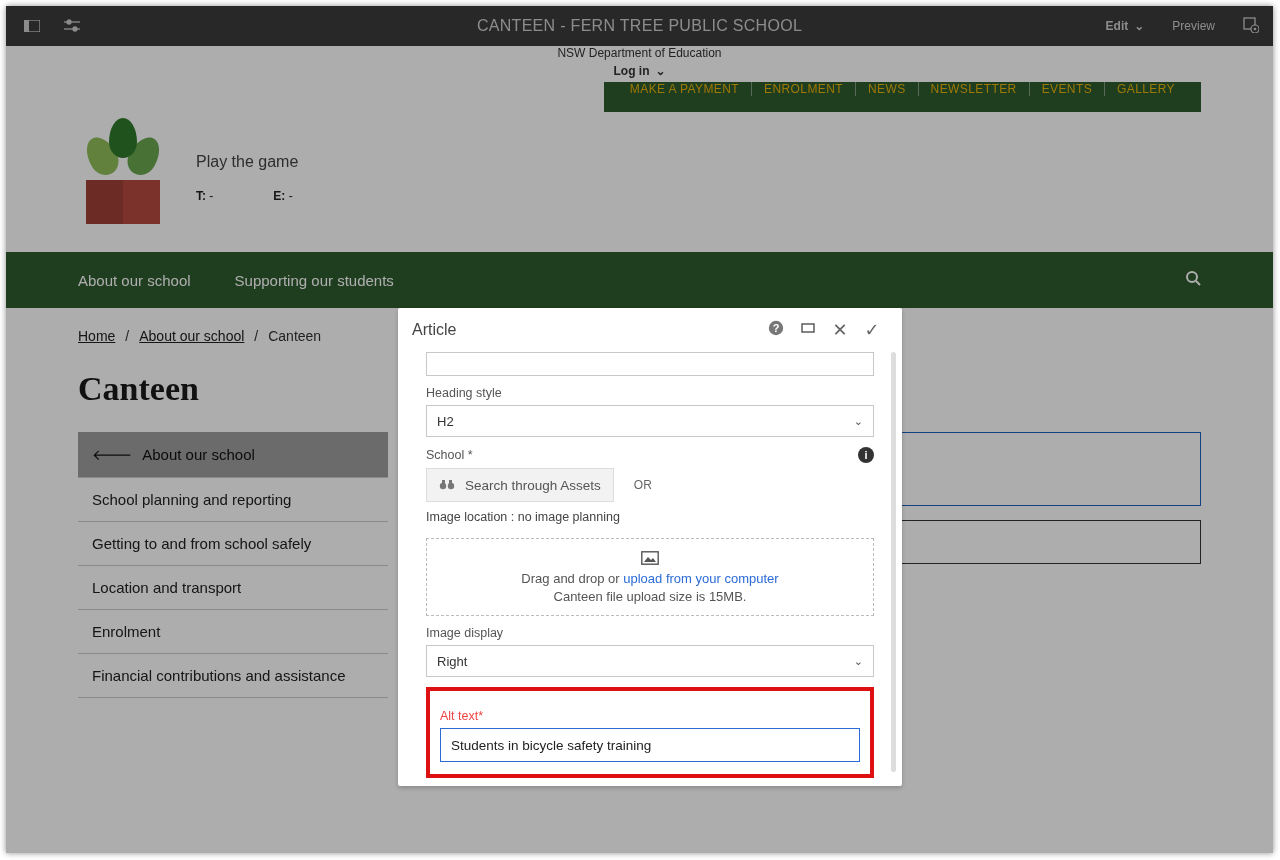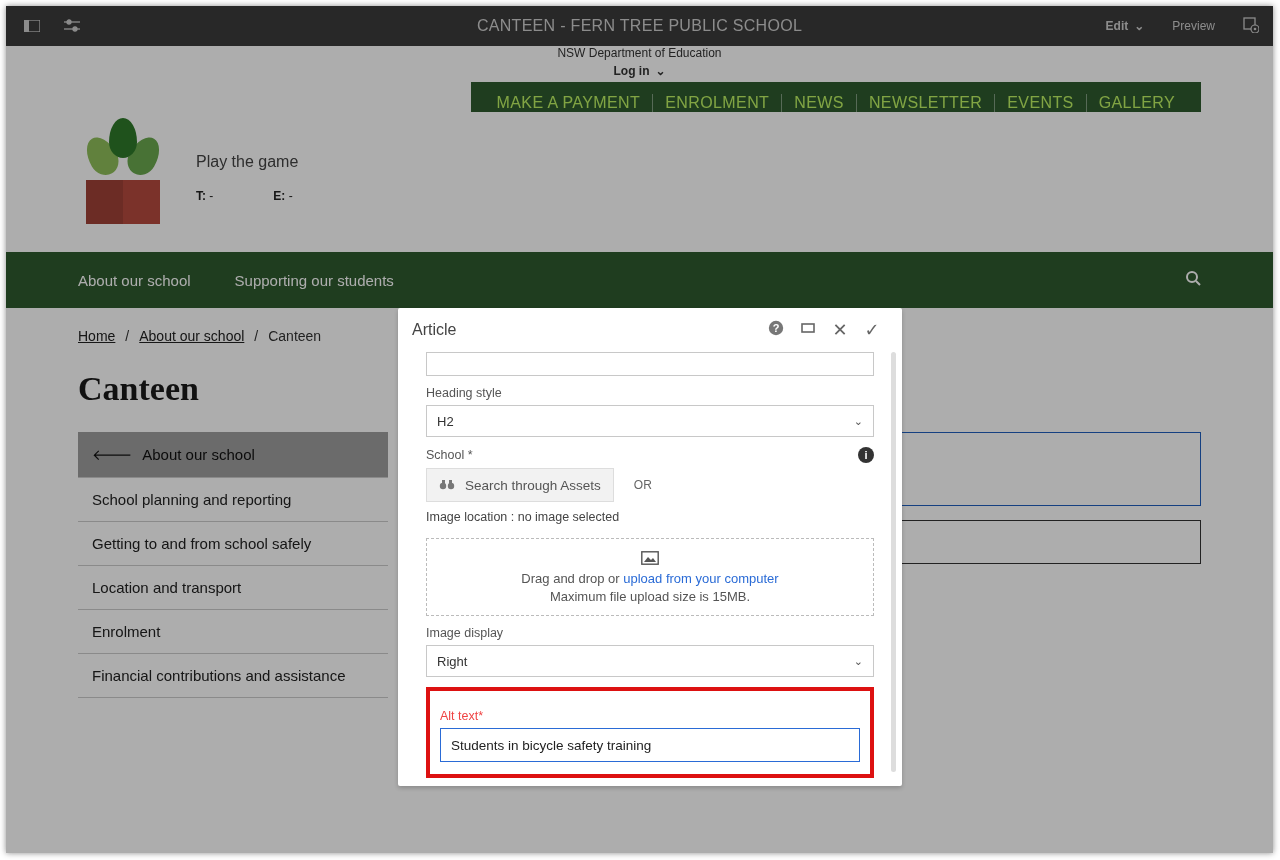--- a/index.html
+++ b/index.html
@@ -13,21 +13,21 @@
 .cmsbar .title { position: absolute; left: 0; right: 0; text-align: center; pointer-events: none; letter-spacing: .3px; font-size: 16px; }
 .cmsbar .right { margin-left: auto; display: flex; align-items: center; gap: 28px; }
 .cmsbar .right .editgrp { display: flex; align-items: center; gap: 6px; cursor: pointer; font-weight: bold; }
 
 
 .site { position: relative; z-index: 1; }
 .deptbar { background: #fff; height: 32px; padding: 0 72px; display: flex; align-items: center; font-size: 12px; color: #333; justify-content: space-between; flex-direction: column; }
 .deptbar .login { display: flex; align-items: center; gap: 6px; font-weight: 700; }
 
 .quicklinks { display: flex; justify-content: flex-end; padding-right: 72px; margin-top: 4px; }
-.quicklinks .bar { background: #2e5a2e; color: #bef264; height: 30px; display: flex; align-items: flex-end; padding: 0 14px; font-size: 16px; letter-spacing: .4px; }
+.quicklinks .bar { background: #2e5a2e; color: #eab308; height: 30px; display: flex; align-items: flex-start; padding: 0 14px; font-size: 12px; letter-spacing: .4px; }
 .quicklinks .bar span { padding: 0 12px; border-right: 1px solid rgba(255,255,255,.4); }
 .quicklinks .bar span:last-child { border-right: none; }
 
 .header { display: flex; align-items: center; padding: 6px 72px 24px; gap: 28px; }
 .logo { width: 90px; height: 110px; position: relative; }
 .pot { position: absolute; bottom: 4px; left: 8px; width: 74px; height: 44px; background: #b64a3f; }
 .pot .shade { position: absolute; left: 0; top: 0; bottom: 0; width: 37px; background: rgba(0,0,0,.12); }
 .leaf { position: absolute; width: 28px; height: 40px; background: #4a8f3f; border-radius: 50% 50% 50% 50% / 60% 60% 40% 40%; }
 .leaf.c { left: 31px; top: 0; background: #2f7a2a; }
 .leaf.l { left: 10px; top: 18px; transform: rotate(-30deg); background: #8fbf5a; }
@@ -230,31 +230,31 @@
                 <circle cx="4" cy="8" r="3.2"></circle>
                 <circle cx="12" cy="8" r="3.2"></circle>
                 <rect x="3" y="2" width="3" height="4"></rect>
                 <rect x="10" y="2" width="3" height="4"></rect>
               </svg>
           </span>
           <span>Search through Assets</span>
         </div>
         <span class="or">OR</span>
       </div>
-      <div class="loc">Image location : no image selected</div>
+      <div class="loc">Image location : no image planning</div>
 
       <div class="dropzone">
         <span>
           <svg width="18" height="14" viewBox="0 0 18 14">
               <rect x="0.8" y="0.8" width="16.4" height="12.4" fill="none" stroke="#555" stroke-width="1.4"></rect>
               <polygon points="3,11 7,6 10,9 12,7 15,11" fill="#555"></polygon>
             </svg>
         </span>
         <div><span>Drag and drop or </span><span class="lnk">upload from your computer</span></div>
-        <div>Maximum file upload size is 15MB.</div>
+        <div>Canteen file upload size is 15MB.</div>
       </div>
 
       <div class="field-label">Image display</div>
       <div class="select">
         <span>Right</span>
         <span class="chev">⌄</span>
       </div>
 
       <div class="alt-wrap">
         <div class="field-label">Alt text*</div>

